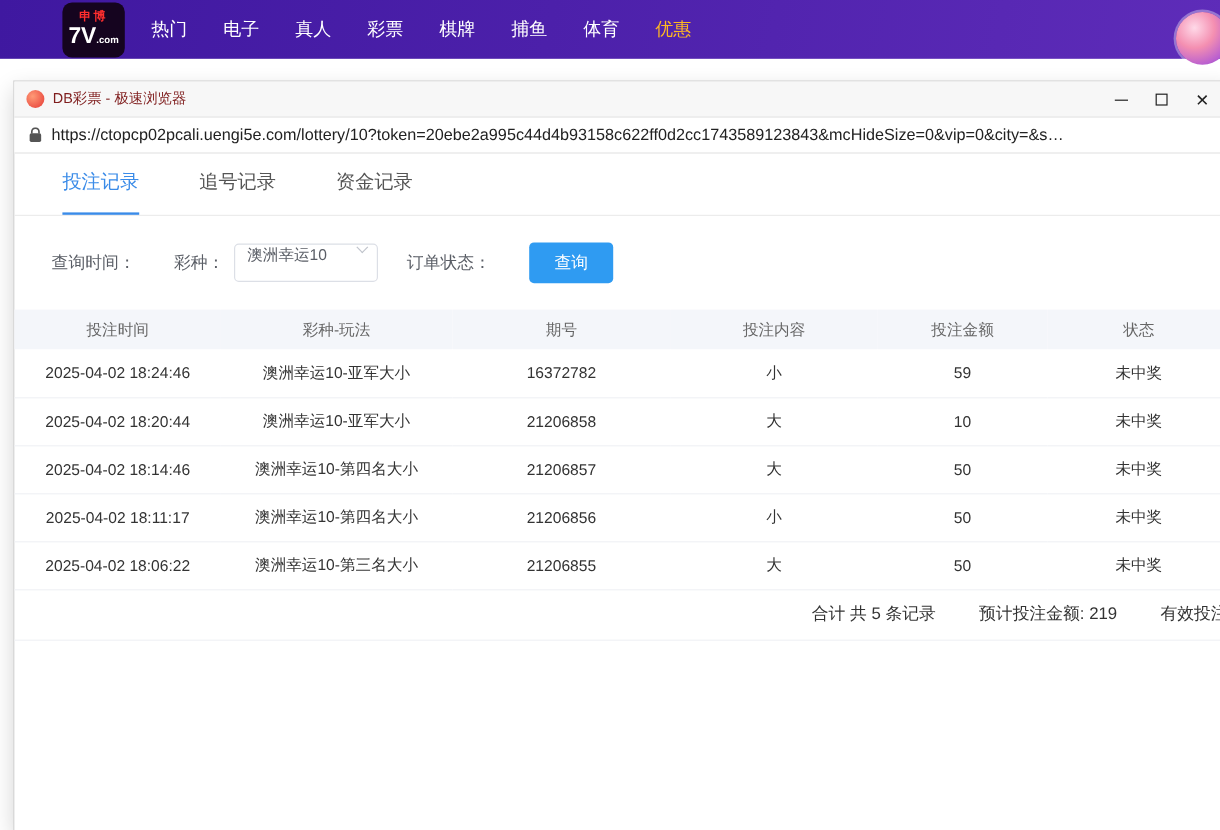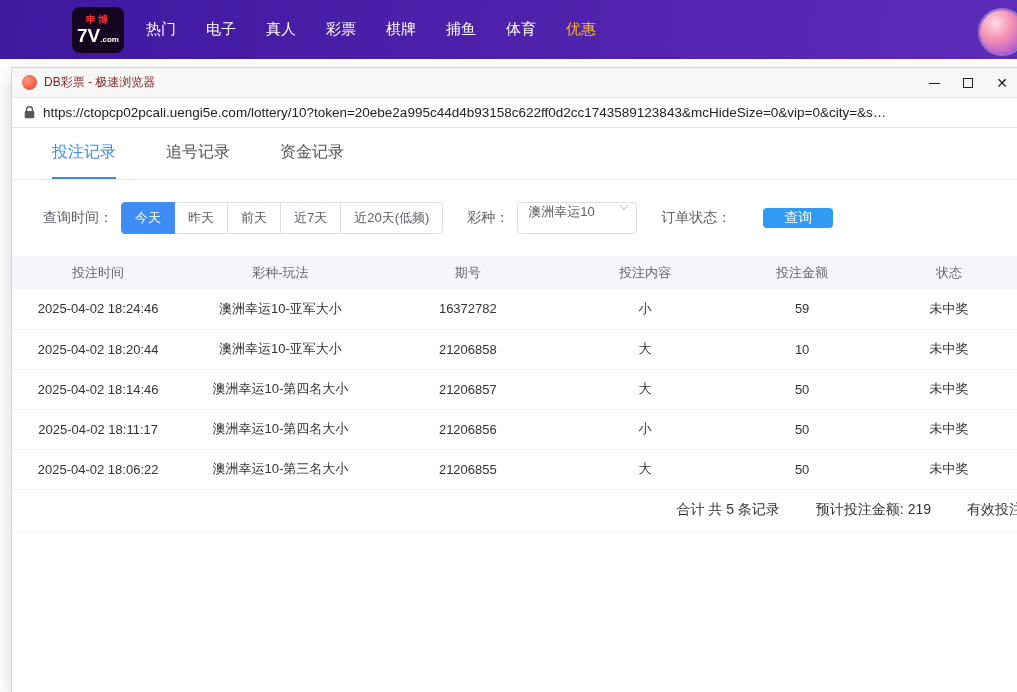--- a/index.html
+++ b/index.html
@@ -5,24 +5,24 @@
   * { box-sizing: border-box; margin: 0; padding: 0; }
   html,body { width:1017px; height:692px; overflow:hidden; }
   body {
     font-family: "Liberation Sans", "DejaVu Sans", sans-serif;
     background:#fff;
     position:relative;
   }
 
   
   .topnav{
-    height:59px;
+    height:49px;
     background:linear-gradient(100deg,#3f18a0 0%,#4c20aa 45%,#5e2cb9 100%);
     display:flex; align-items:center;
-    padding-left:72px;
+    padding-left:52px;
     position:relative;
   }
   .logo{
     width:52px; height:46px; background:#15041f; border-radius:8px;
     display:flex; flex-direction:column; align-items:center; justify-content:center;
     flex:0 0 auto;
   }
   .logo-cn{ color:#ff2e2e; font-size:10px; font-weight:bold; letter-spacing:2px; line-height:1.2; }
   .logo-main{ color:#fff; font-weight:800; font-size:19px; line-height:1; display:flex; align-items:baseline; }
   .logo-com{ font-size:8px; font-weight:700; margin-left:0; }
@@ -97,21 +97,21 @@
     display:flex; align-items:flex-start; justify-content:space-between;
     padding:0 10px; color:#5a5e66; font-size:13px; cursor:pointer; white-space:nowrap;
   }
   .select.lottery{ width:120px; }
   .select.status{ width:94px; }
   .chev{
     width:7px; height:7px; border-right:1.5px solid #c0c4cc; border-bottom:1.5px solid #c0c4cc;
     transform:rotate(45deg) translateY(-2px); flex:0 0 auto; margin-left:8px;
   }
   .search-btn{
-    margin-left:24px; width:70px; height:20px; background:#2f9bf2; border:none;
+    margin-left:24px; width:70px; height:34px; background:#2f9bf2; border:none;
     border-radius:4px; color:#fff; font-size:14px; cursor:pointer; font-family:inherit;
   }
 
   
   table.records{ width:100%; border-collapse:collapse; table-layout:fixed; margin-top:22px; }
   col.c1{width:17%} col.c2{width:19%} col.c3{width:18%} col.c4{width:17%} col.c5{width:14%} col.c6{width:15%}
   table.records th{
     background:#f4f6fa; height:33px; font-weight:400; font-size:13px; color:#666; text-align:center;
   }
   table.records td{
@@ -174,27 +174,20 @@
   </div>
 
   <div class="tab-bar">
       <div class="tab active">投注记录</div>
       <div class="tab">追号记录</div>
       <div class="tab">资金记录</div>
     </div>
 
   <div class="filter-row">
     <span class="flabel">查询时间：</span>
-    <div class="time-group">
-        <button class="time-btn active">今天</button>
-        <button class="time-btn">昨天</button>
-        <button class="time-btn">前天</button>
-        <button class="time-btn">近7天</button>
-        <button class="time-btn">近20天(低频)</button>
-      </div>
     <span class="flabel ml">彩种：</span>
     <div class="select lottery">
       <span>澳洲幸运10</span>
       <span class="chev"></span>
     </div>
     <span class="flabel ml">订单状态：</span>
     <button class="search-btn">查询</button>
   </div>
 
   <table class="records">

